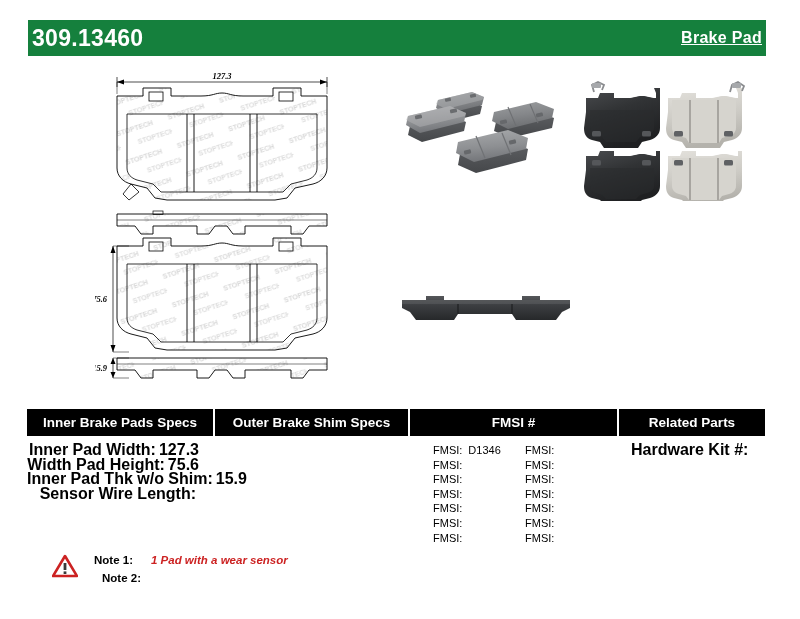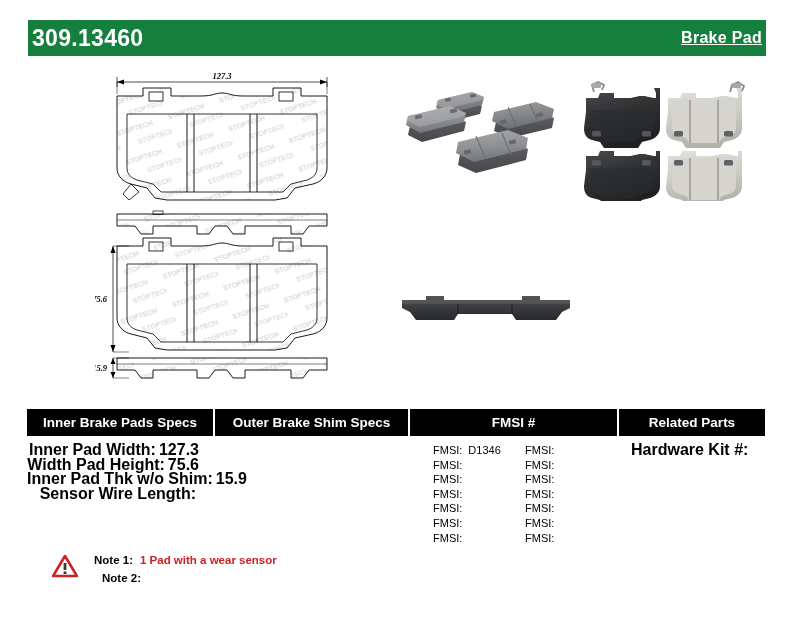--- a/index.html
+++ b/index.html
@@ -170,21 +170,21 @@
   .note-line {
     position: absolute;
     left: 42px;
     font-size: 11.5px;
     font-weight: bold;
     white-space: nowrap;
   }
   #note-line-1 { top: 2px; }
   #note-line-2 { top: 20px; padding-left: 8px; }
   .note-label { display: inline-block; }
-  .note-text { margin-left: 7px; }
+  .note-text { margin-left: 18px; font-style: italic; }
 </style>
 </head>
 <body>
 
 <div id="header-bar">
   <span class="part-number">309.13460</span>
   <span class="product-type">Brake Pad</span>
 </div>
 
 <div id="illustration-area">

